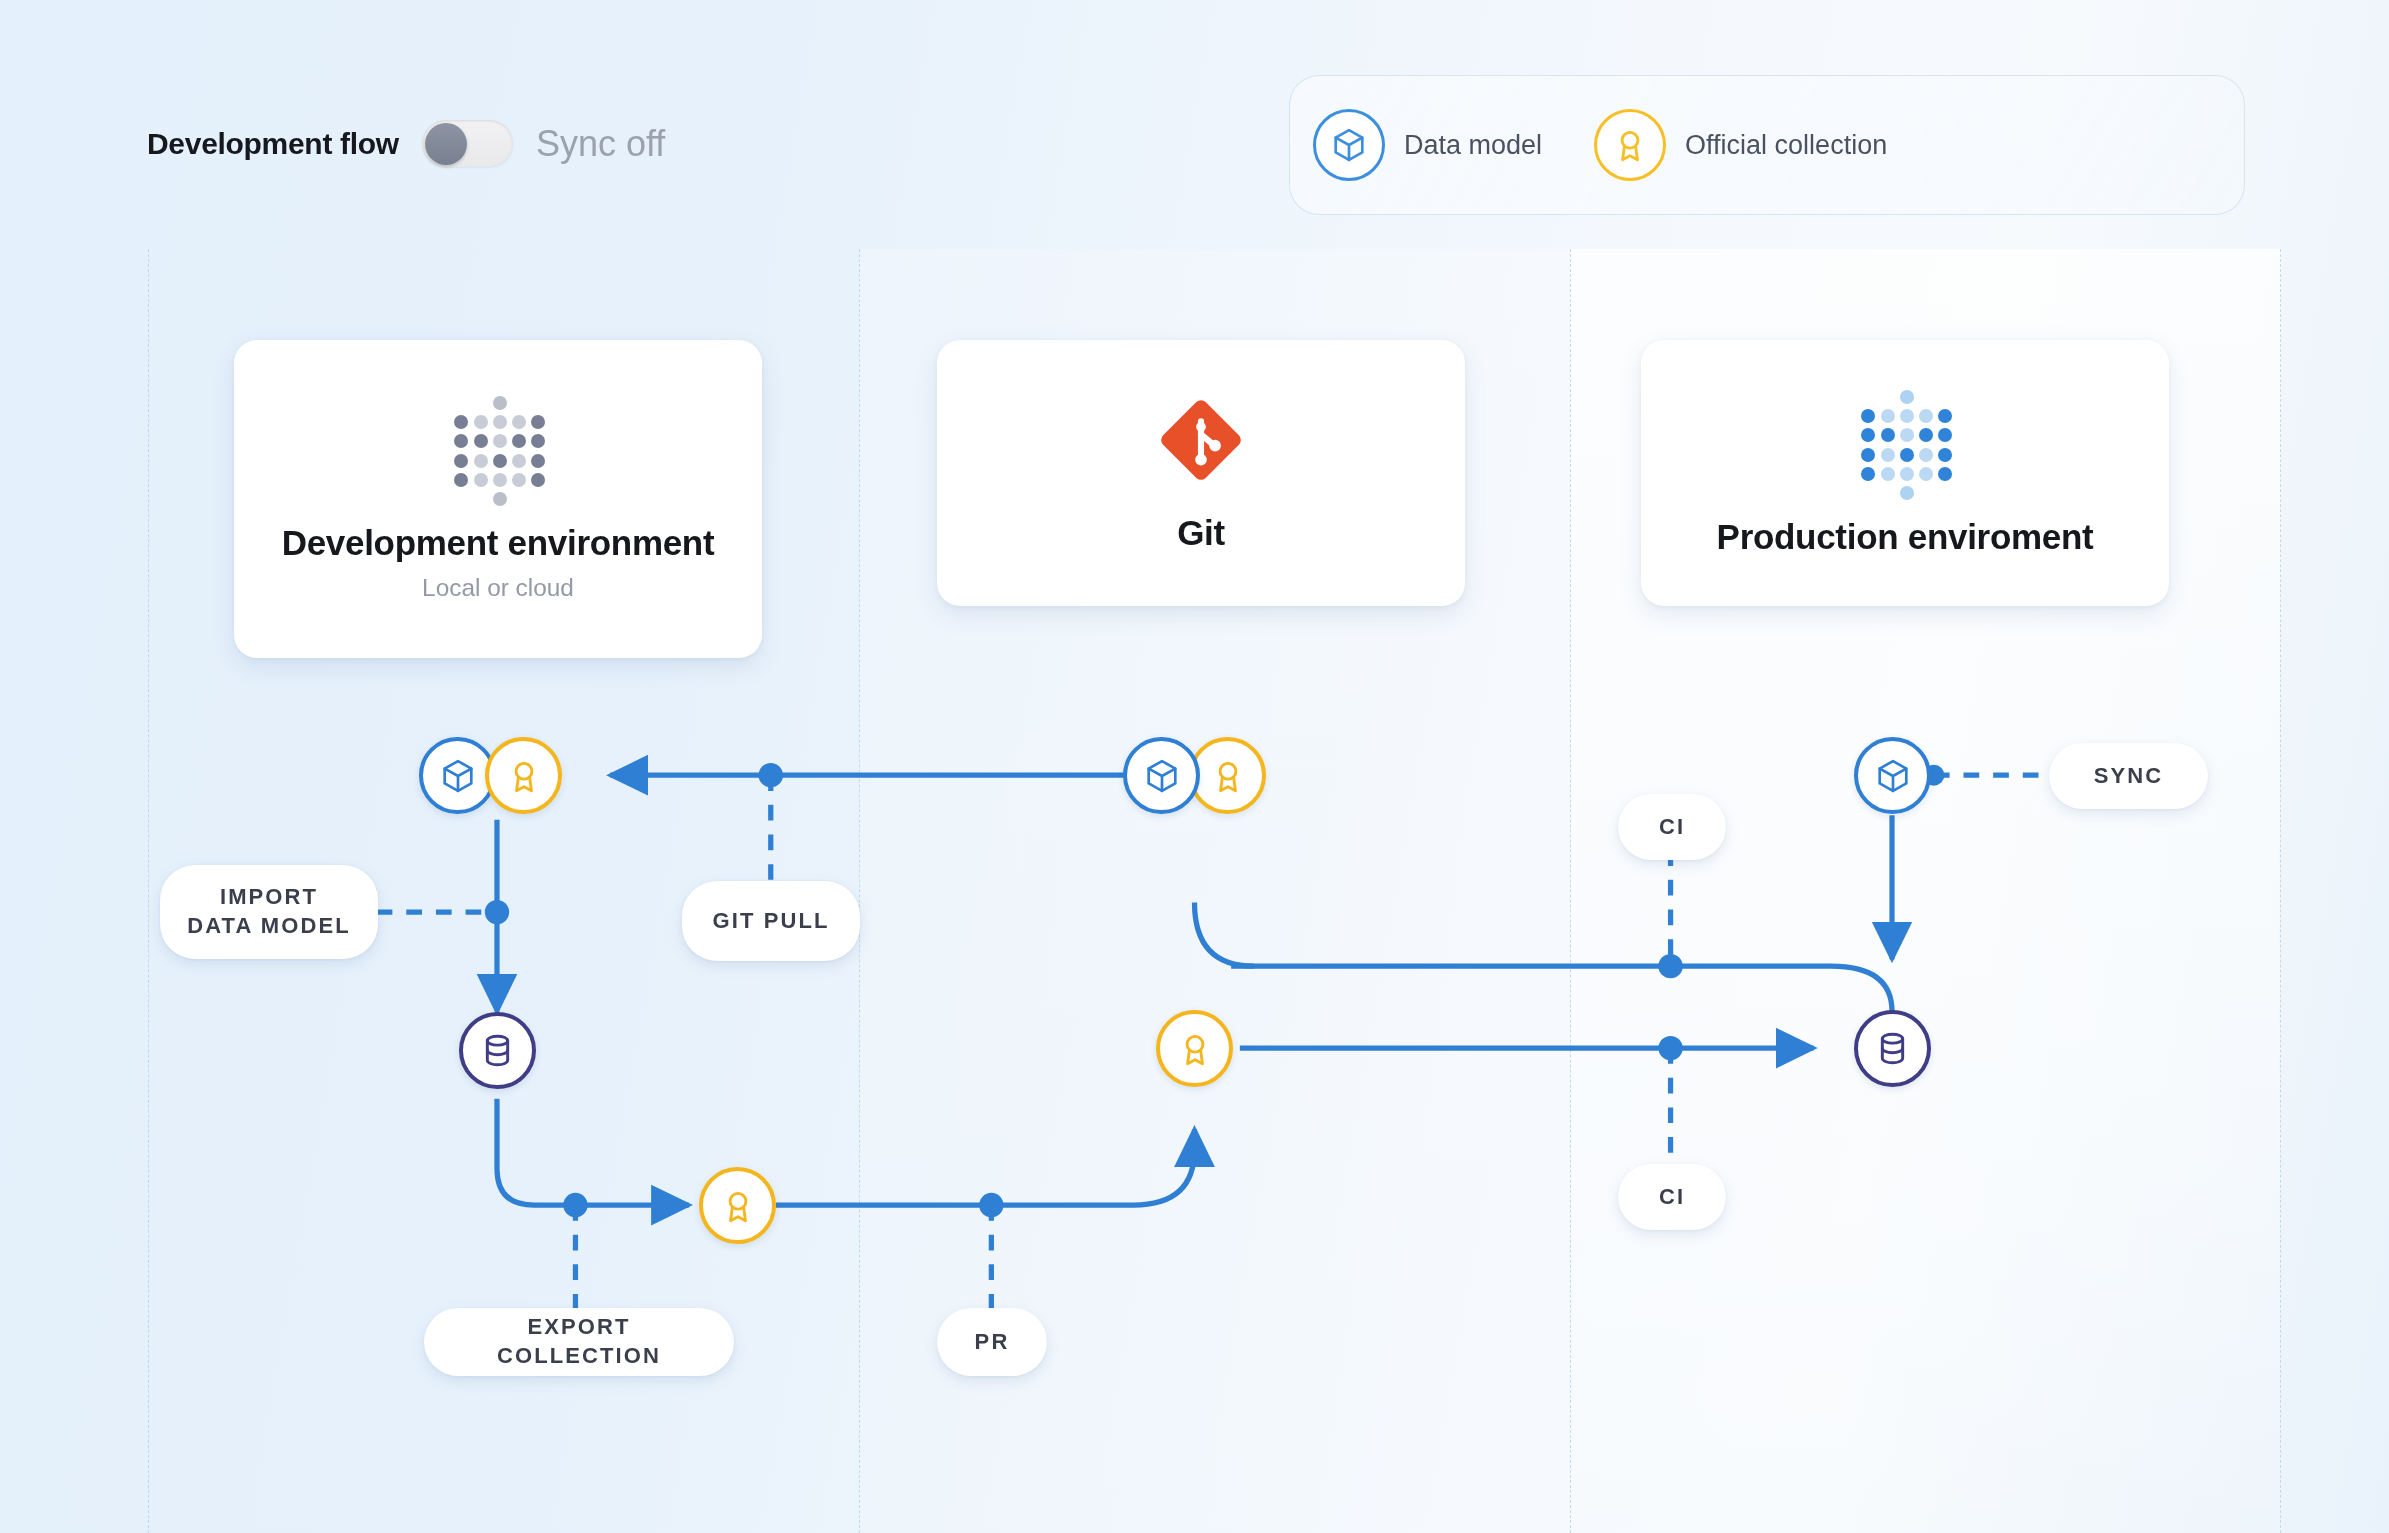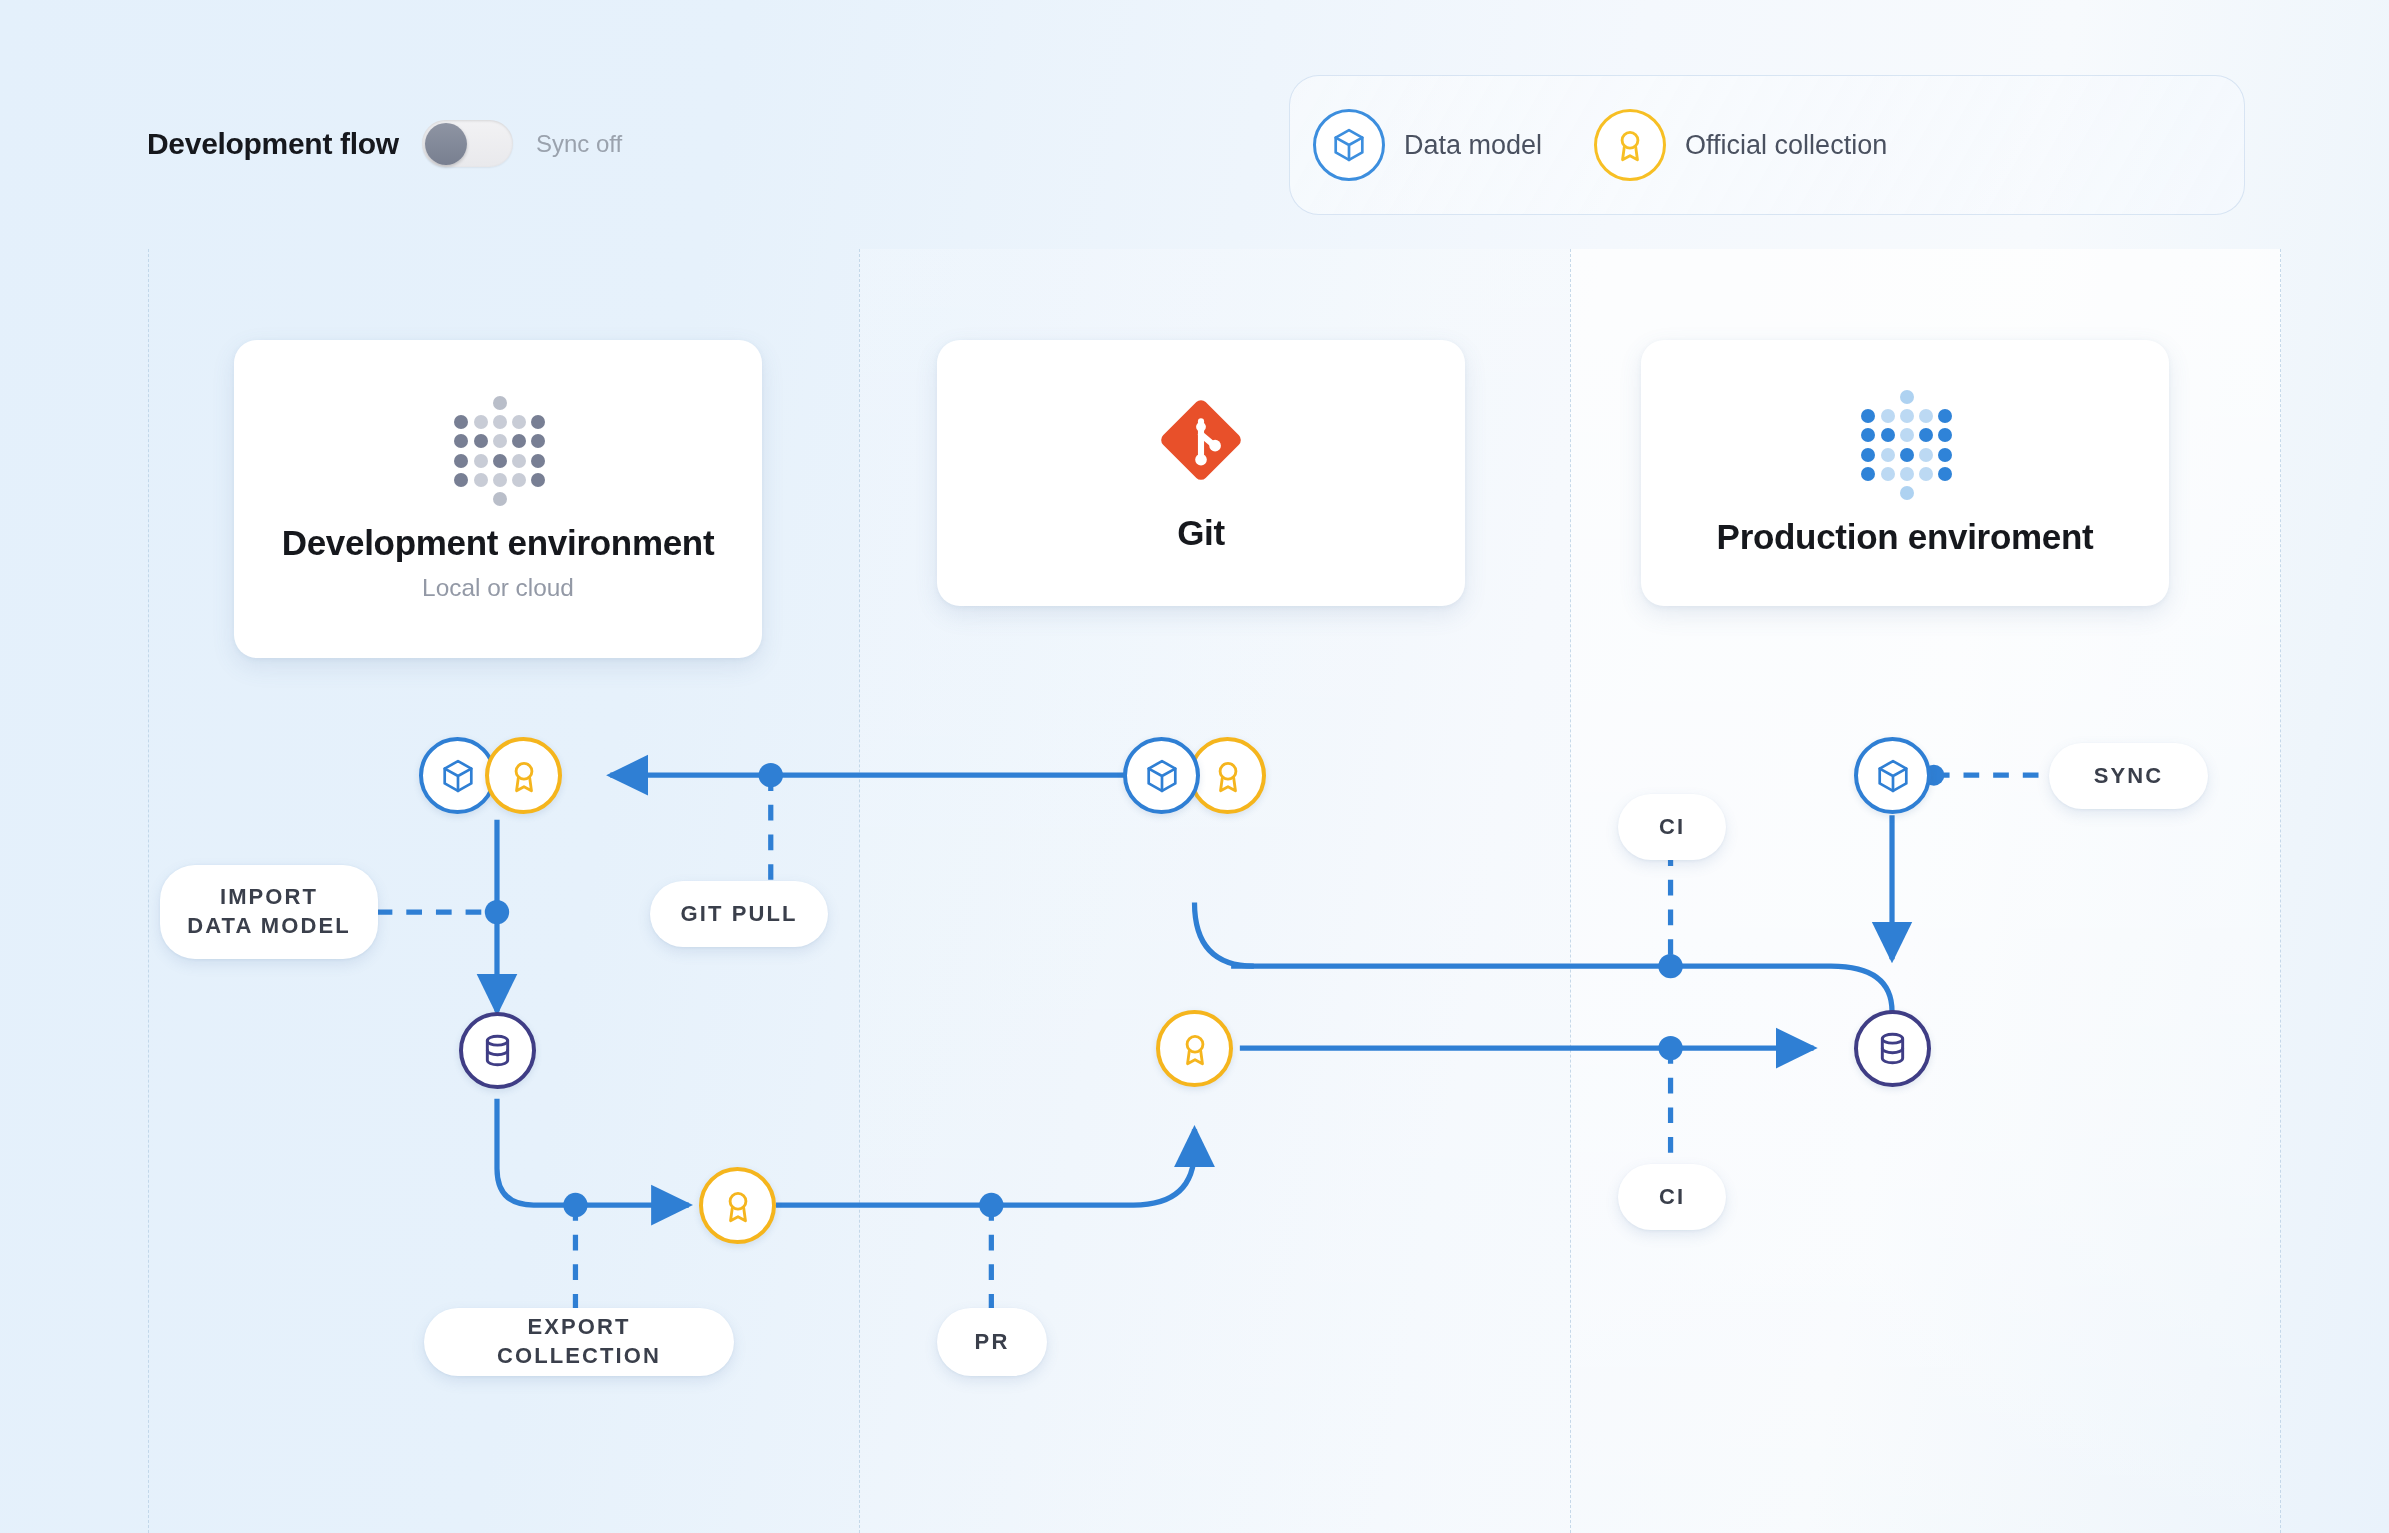--- a/index.html
+++ b/index.html
@@ -29,21 +29,21 @@
     width:91px;height:47px;border-radius:23.5px;
     background:linear-gradient(180deg,#f2f2f4,#e9e9ec);
     box-shadow:inset 0 0.9px 2.6px rgba(0,0,0,.12), 0 0.9px 1.7px rgba(0,0,0,.06);
     position:relative;flex:0 0 auto;cursor:pointer;
   }
   .toggle .knob{
     position:absolute;left:2.6px;top:2.6px;width:42px;height:42px;border-radius:50%;
     background:linear-gradient(180deg,#8e94a3,#787f90);
     box-shadow:0 1.7px 3.5px rgba(0,0,0,.2);
   }
-  .sync-label{font-size:24px;color:#9aa2ad;white-space:nowrap;}
+  .sync-label{font-size:36px;color:#9aa2ad;white-space:nowrap;}
 
   
   .legend{
     position:absolute;left:1289px;top:75px;width:956px;height:140px;
     border-radius:30px;
     background:linear-gradient(120deg,rgba(255,255,255,.45),rgba(245,249,254,.6));
     border:0.9px solid rgba(208,222,240,.8);
     display:flex;align-items:center;padding:0 23px;box-sizing:border-box;
   }
   .legend-item{display:flex;align-items:center;gap:19px;margin-right:52px;}
@@ -326,21 +326,21 @@
       <path d="M5.4 5.6v12.8c0 1.6 3 2.9 6.6 2.9s6.6-1.3 6.6-2.9V5.6"></path>
       <path d="M5.4 11.8c0 1.6 3 2.9 6.6 2.9s6.6-1.3 6.6-2.9"></path>
     </svg>
   </div>
 
   <div class="pill" style="left:160px;top:865px;width:218px;height:94px;flex-direction:column;">
     <span>IMPORT</span>
     <span>DATA MODEL</span>
   </div>
 
-  <div class="pill" style="left:650px;top:881px;width:178px;height:66px;">GIT PULL</div>
+  <div class="pill" style="left:682px;top:881px;width:178px;height:80px;">GIT PULL</div>
 
   <div class="pill" style="left:424px;top:1308px;width:310px;height:68px;">EXPORT COLLECTION</div>
 
   <div class="pill" style="left:937px;top:1308px;width:110px;height:68px;">PR</div>
 
   <div class="pill" style="left:1618px;top:794px;width:108px;height:66px;">CI</div>
 
   <div class="pill" style="left:1618px;top:1164px;width:108px;height:66px;">CI</div>
 
   <div class="pill" style="left:2049px;top:743px;width:159px;height:66px;">SYNC</div>

